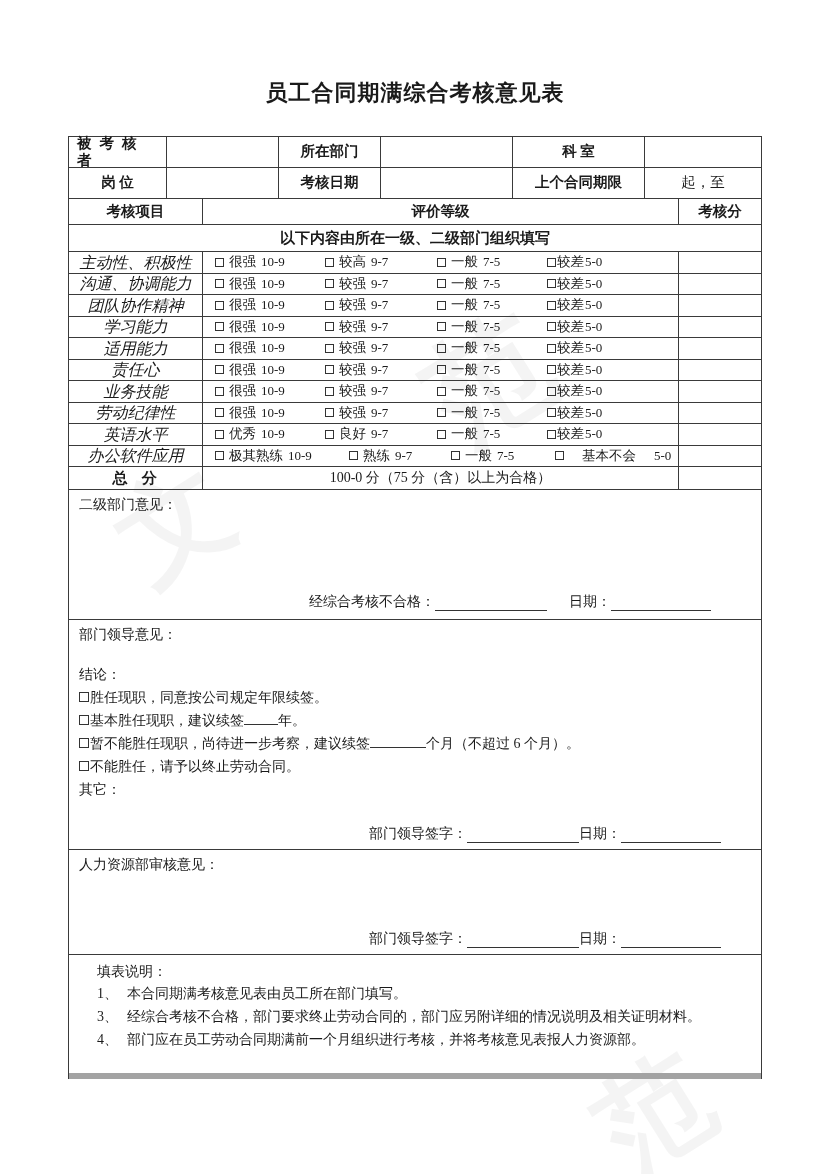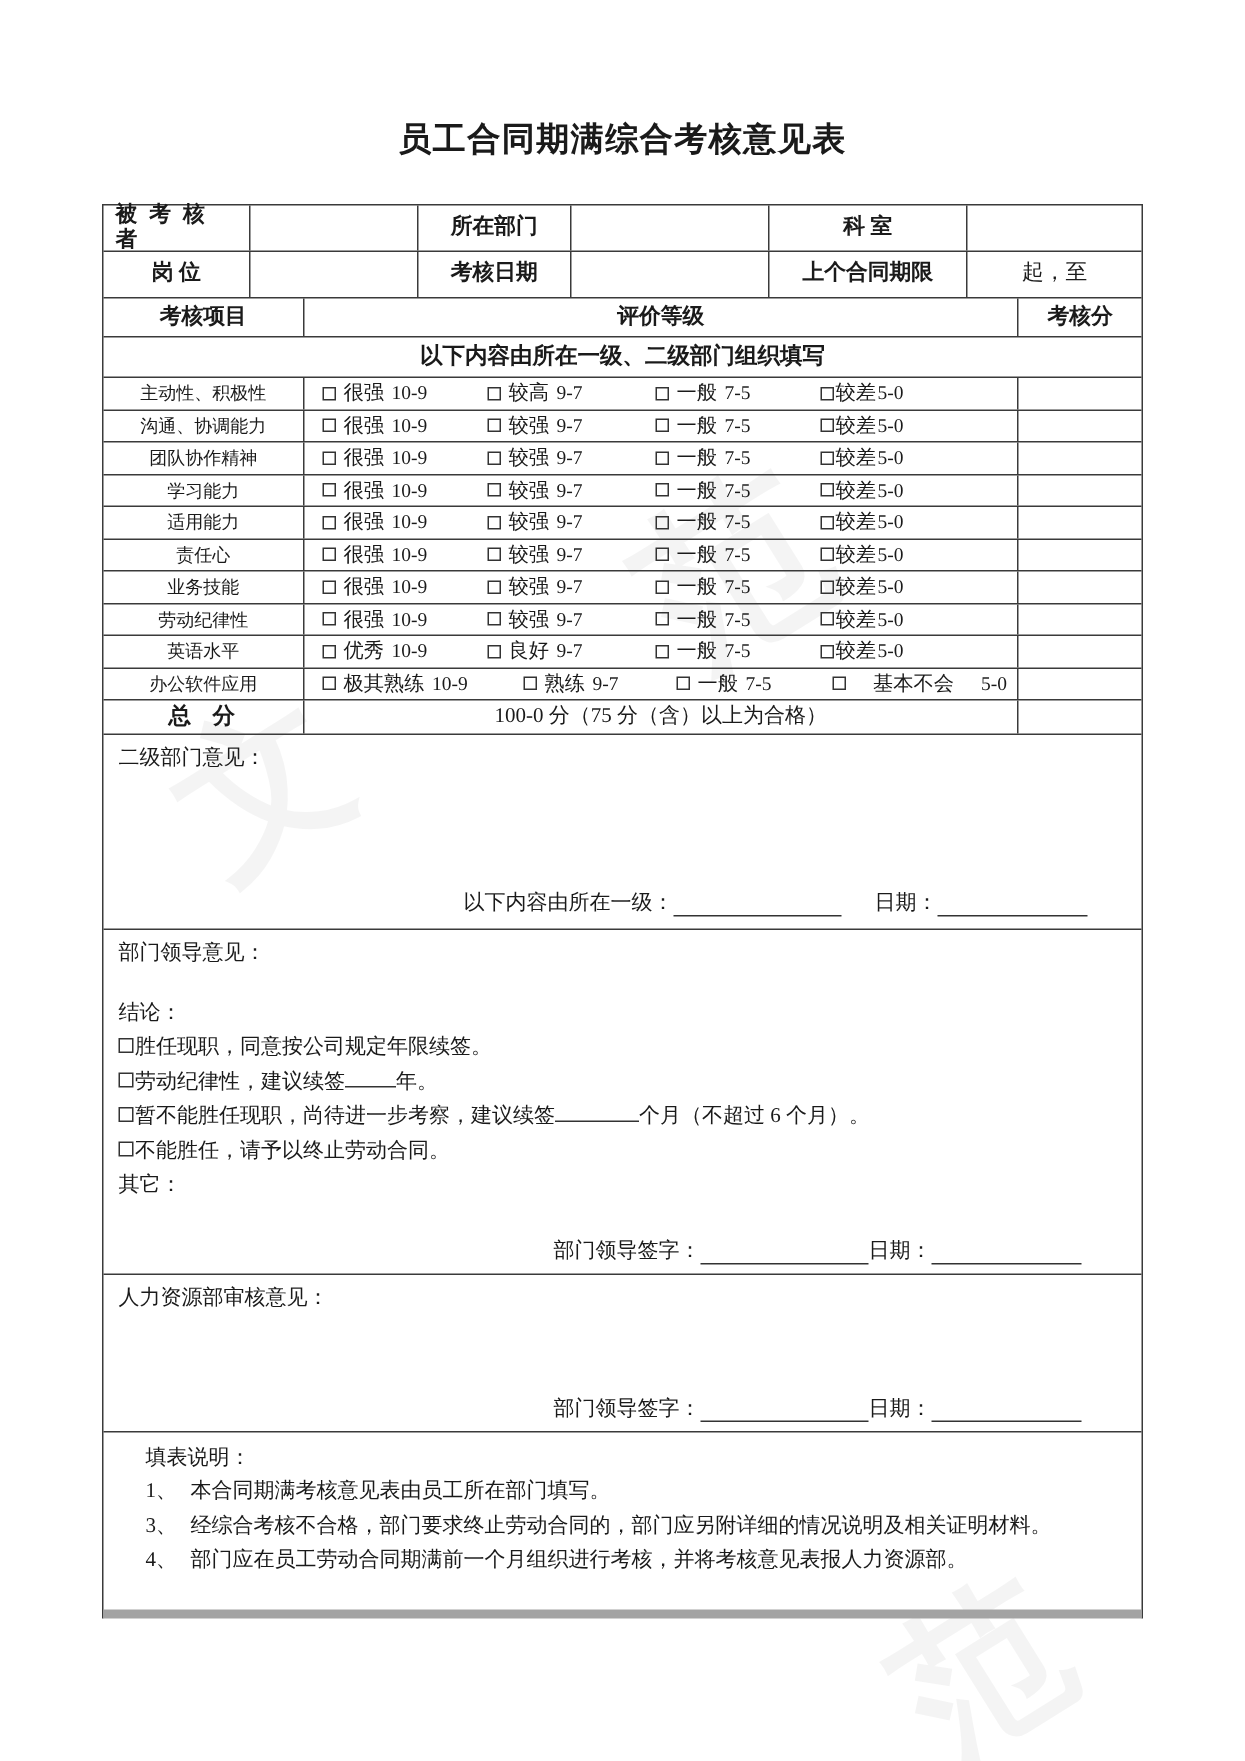--- a/index.html
+++ b/index.html
@@ -99,21 +99,21 @@
     border-right: none;
   }
 
   
   .r-head { height: 26px; }
   .c-item   { width: 134px; font-weight: bold; }
   .c-grade  { width: 476px; font-weight: bold; }
   .c-score  { width: 82px; font-weight: bold; border-right: none; }
 
   .r-rate { height: 21.5px; }
-  .c-item-n { width: 134px; font-size: 12px; }
+  .c-item-n { width: 134px; font-size: 16px; font-style: italic; }
   .c-grade-n {
     width: 476px;
     justify-content: flex-start;
     position: relative;
     font-size: 13.5px;
     padding: 0;
   }
   .c-score-n { width: 82px; border-right: none; }
 
   .opt {
@@ -508,37 +508,37 @@
 
     <div class="row r-total">
       <div class="cell c-total-lbl">总 分</div>
       <div class="cell c-total-val">100-0 分（75 分（含）以上为合格）</div>
       <div class="cell c-total-score"></div>
     </div>
 
     <div class="block b-second">
       <div class="block-title">二级部门意见：</div>
       <div class="sigline sig-second">
-        <span>以下内容由所在一级：</span>
+        <span>经综合考核不合格：</span>
         <span class="ul-sig"></span>
         <span class="gapsm"></span>
         <span>日期：</span>
         <span class="ul-date"></span>
       </div>
     </div>
 
     <div class="block b-leader">
       <div class="block-title">部门领导意见：</div>
       <div class="concl">
         <div class="concl-line concl-head">结论：</div>
         <div class="concl-line">
           <span class="cb"></span><span>胜任现职，同意按公司规定年限续签。</span>
         </div>
         <div class="concl-line">
-          <span class="cb"></span><span>劳动纪律性，建议续签</span><span class="ul-s"></span><span>年。</span>
+          <span class="cb"></span><span>基本胜任现职，建议续签</span><span class="ul-s"></span><span>年。</span>
         </div>
         <div class="concl-line">
           <span class="cb"></span><span>暂不能胜任现职，尚待进一步考察，建议续签</span><span class="ul-m"></span><span>个月（不超过 6 个月）。</span>
         </div>
         <div class="concl-line">
           <span class="cb"></span><span>不能胜任，请予以终止劳动合同。</span>
         </div>
         <div class="concl-line">其它：</div>
       </div>
       <div class="sigline sig-leader">

